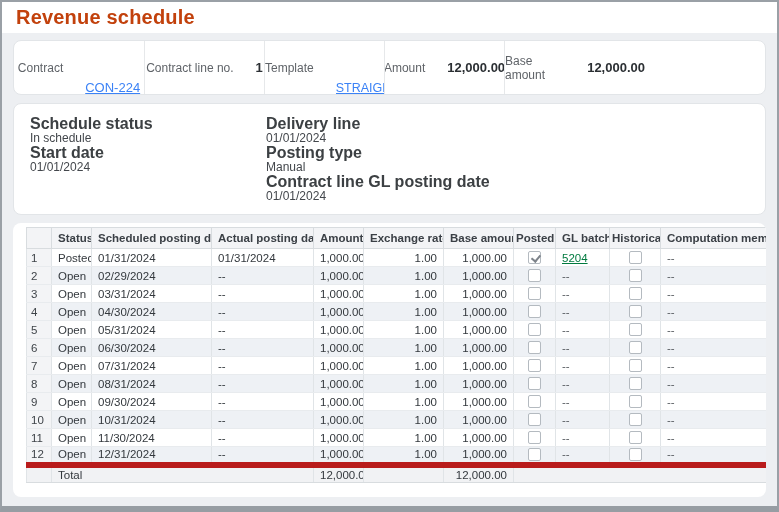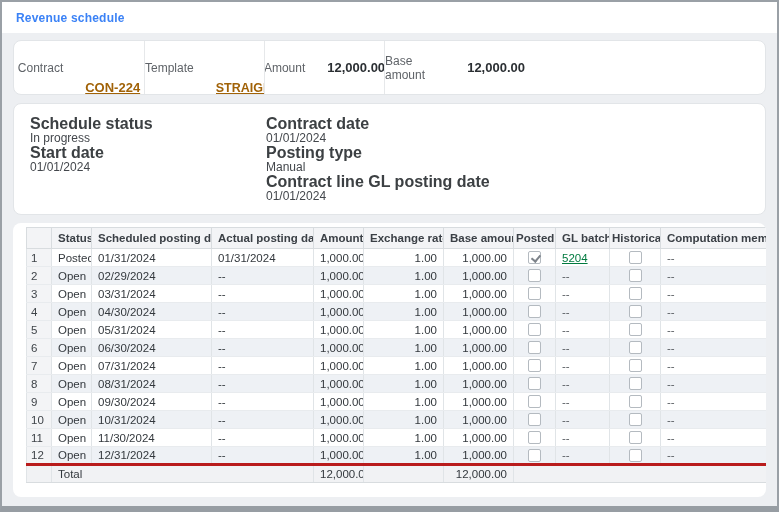--- a/index.html
+++ b/index.html
@@ -10,38 +10,38 @@
     border:2px solid #9aa0a6;
     border-bottom:6px solid #979da3;
     background:#edeff2;
     overflow:hidden;
   }
   .titlebar{
     height:31px; background:#ffffff;
     display:flex; align-items:center; padding-left:14px;
   }
   .titlebar h1{
-    font-size:12px; font-weight:700; color:#3b82f6; letter-spacing:.2px;
+    font-size:20px; font-weight:700; color:#c2410c; letter-spacing:.2px;
   }
   .content{ padding:7px 11px 0 11px; }
 
   .card{
     background:#fff; border:1px solid #e2e5e8; border-radius:8px;
   }
 
   
   .summary-card{ height:55px; display:flex; }
   .sum-col{
     display:flex; justify-content:center; align-items:center;
     gap:22px; border-right:1px solid #e6e8ea; overflow:hidden;
   }
   .sum-col:last-child{ border-right:none; }
   .sum-label{ font-size:12px; color:#5f6368; }
   .sum-value{ font-size:13px; font-weight:700; color:#2b2f33; }
-  .sum-link{ font-size:13px; font-weight:700; color:#a16207; text-decoration:underline; cursor:pointer;margin-top:40px; }
+  .sum-link{ font-size:13px; font-weight:400; color:#3b82f6; text-decoration:underline; cursor:pointer;margin-top:40px; }
   .sum-col.clip .sum-link{
     display:block; width:100%; overflow:hidden; white-space:nowrap; text-align:left; font-size:12.5px;
   }
 
   
   .details-card{ height:112px; margin-top:8px; padding:13px 16px; display:flex; }
   .det-col-left{ width:236px; }
   .det-col-right{ flex:1; }
   .det-group{ margin-bottom:1px; }
   .det-label{ font-size:16px; font-weight:700; color:#3c4043; line-height:14px; }
@@ -77,68 +77,72 @@
   }
   .cb.on::after{
     content:""; position:absolute; left:3.5px; top:0.5px;
     width:4px; height:7px;
     border:solid #7d838a; border-width:0 2px 2px 0;
     transform:rotate(40deg);
   }
   .glink{ color:#007a3f; text-decoration:underline; cursor:pointer; }
 
   tr.total-row td{
-    background:#f1f2f4 !important; border-top:3px solid #b91c1c;
+    background:#f1f2f4 !important; border-top:6px solid #b91c1c;
     border-bottom:1px solid #d8dcdf; color:#33383d;
   }
 </style>
 </head>
 <body>
 
 <div class="window">
 
   <div class="titlebar">
     <h1>Revenue schedule</h1>
   </div>
 
   <div class="content">
 
     <div class="card summary-card">
       <div class="sum-col" style="width:131px">
         <span class="sum-label">Contract</span>
         <a class="sum-link">CON-224</a>
       </div>
+      <div class="sum-col" style="width:120px">
+        <span class="sum-label">Contract line no.</span>
+        <span class="sum-value">1</span>
+      </div>
       <div class="sum-col clip" style="width:120px">
         <span class="sum-label">Template</span>
         <a class="sum-link">STRAIGHTLINE_MANUAL</a>
       </div>
       <div class="sum-col" style="width:120px">
         <span class="sum-label">Amount</span>
         <span class="sum-value">12,000.00</span>
       </div>
       <div class="sum-col" style="width:140px">
         <span class="sum-label">Base amount</span>
         <span class="sum-value">12,000.00</span>
       </div>
     </div>
 
     <div class="card details-card">
       <div class="det-col-left">
         <div class="det-group">
           <div class="det-label">Schedule status</div>
-          <div class="det-value">In progress</div>
+          <div class="det-value">In schedule</div>
         </div>
         <div class="det-group">
           <div class="det-label">Start date</div>
           <div class="det-value">01/01/2024</div>
         </div>
       </div>
       <div class="det-col-right">
         <div class="det-group">
-          <div class="det-label">Contract date</div>
+          <div class="det-label">Delivery line</div>
           <div class="det-value">01/01/2024</div>
         </div>
         <div class="det-group">
           <div class="det-label">Posting type</div>
           <div class="det-value">Manual</div>
         </div>
         <div class="det-group">
           <div class="det-label">Contract line GL posting date</div>
           <div class="det-value">01/01/2024</div>
         </div>

